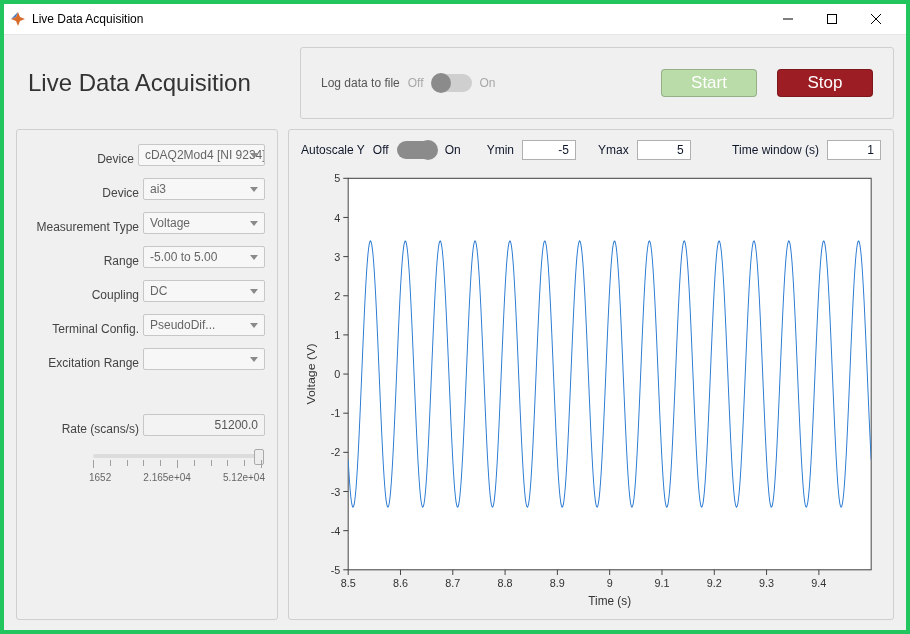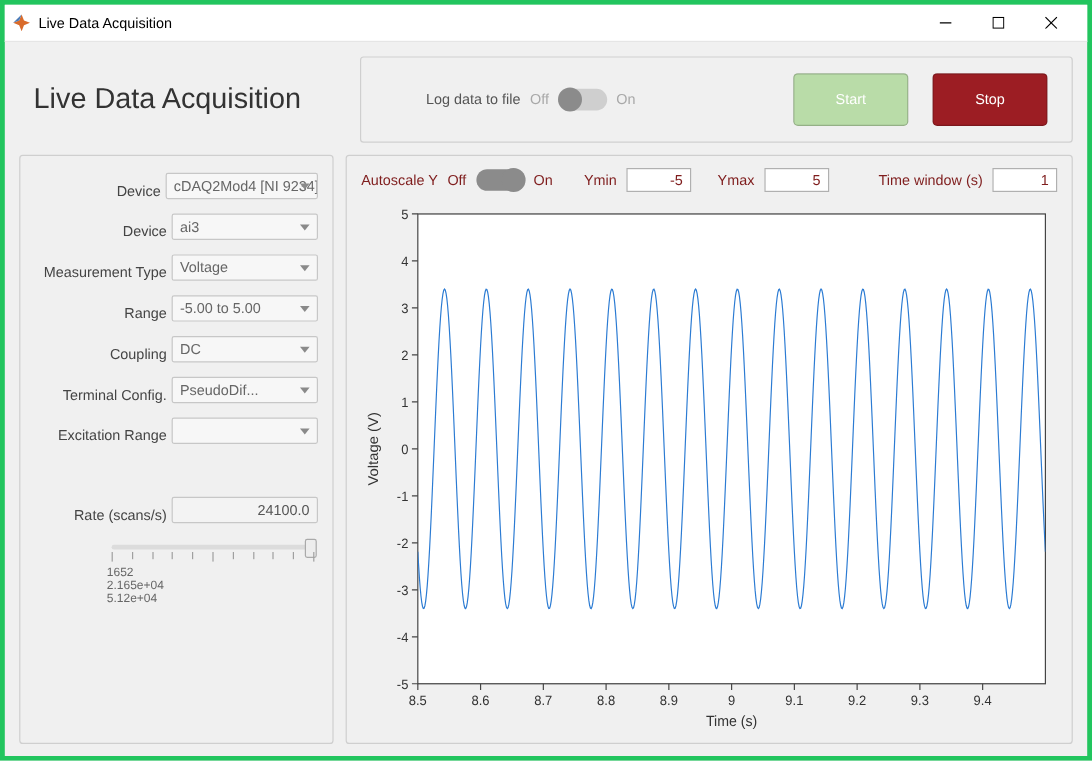--- a/index.html
+++ b/index.html
@@ -84,21 +84,20 @@
     padding: 0 20px;
     gap: 20px;
   }
   .header-panel .grow { flex: 1 1 auto; }
 
   .toggle-group {
     display: inline-flex;
     align-items: center;
     gap: 8px;
     color: #555;
-    margin-left: 34px;
   }
   .toggle {
     position: relative;
     width: 40px;
     height: 18px;
     background: #cfcfcf;
     border-radius: 9px;
   }
   .toggle.on { background: #8b8b8b; }
   .toggle .knob {
@@ -106,28 +105,28 @@
     top: -1px;
     width: 20px;
     height: 20px;
     background: #8b8b8b;
     border-radius: 50%;
   }
   .toggle.off .knob { left: -1px; }
   .toggle.on  .knob { left: 21px; }
 
   .btn {
-    height: 44px;
+    height: 28px;
     min-width: 96px;
     border-radius: 4px;
     border: 1px solid rgba(0,0,0,0.2);
     display: inline-flex;
     align-items: center;
     justify-content: center;
-    font-size: 12px;
+    font-size: 17px;
     box-sizing: border-box;
   }
   .btn.start { background: #b9dca8; color: #ffffff; }
   .btn.stop  { background: #9c1d23; color: #ffffff; }
 
   
   .body-row {
     flex: 1 1 auto;
     display: flex;
     gap: 10px;
@@ -225,36 +224,35 @@
     height: 6px;
     background: #a0a0a0;
   }
   .slider-labels {
     display: flex;
     justify-content: space-between;
     font-size: 10px;
     color: #666;
     margin: 2px 0 0 0;
     padding: 0 0;
-    flex-direction: column;
   }
 
   
   .plot-panel {
     flex: 1 1 auto;
     display: flex;
     flex-direction: column;
     padding: 8px 12px 8px 12px;
     min-width: 0;
   }
   .plot-controls {
     display: flex;
     align-items: center;
     gap: 8px;
-    color: #7f1d1d;
+    color: #0f172a;
     height: 24px;
   }
   .plot-controls .num-input {
     width: 54px;
     height: 20px;
     background: #ffffff;
     border: 1px solid #b0b0b0;
     text-align: right;
     padding: 0 6px;
     font-size: 12px;
@@ -368,21 +366,21 @@
           <div class="dropdown">
               <span></span>
             </div>
         </div>
 
         <div style="height:20px"></div>
 
         <div class="cfg-row">
           <span class="lbl">Rate (scans/s)</span>
           <div class="numfield">
-              <span>24100.0</span>
+              <span>51200.0</span>
             </div>
         </div>
         <div class="slider-block">
           <div class="slider-track">
             <div class="slider-handle"></div>
           </div>
           <div class="slider-ticks" id="slider-ticks">
               <span class="tick" style="left: 0%; height: 8px;"></span>
               <span class="tick" style="left: 10%;"></span>
               <span class="tick" style="left: 20%;"></span>

